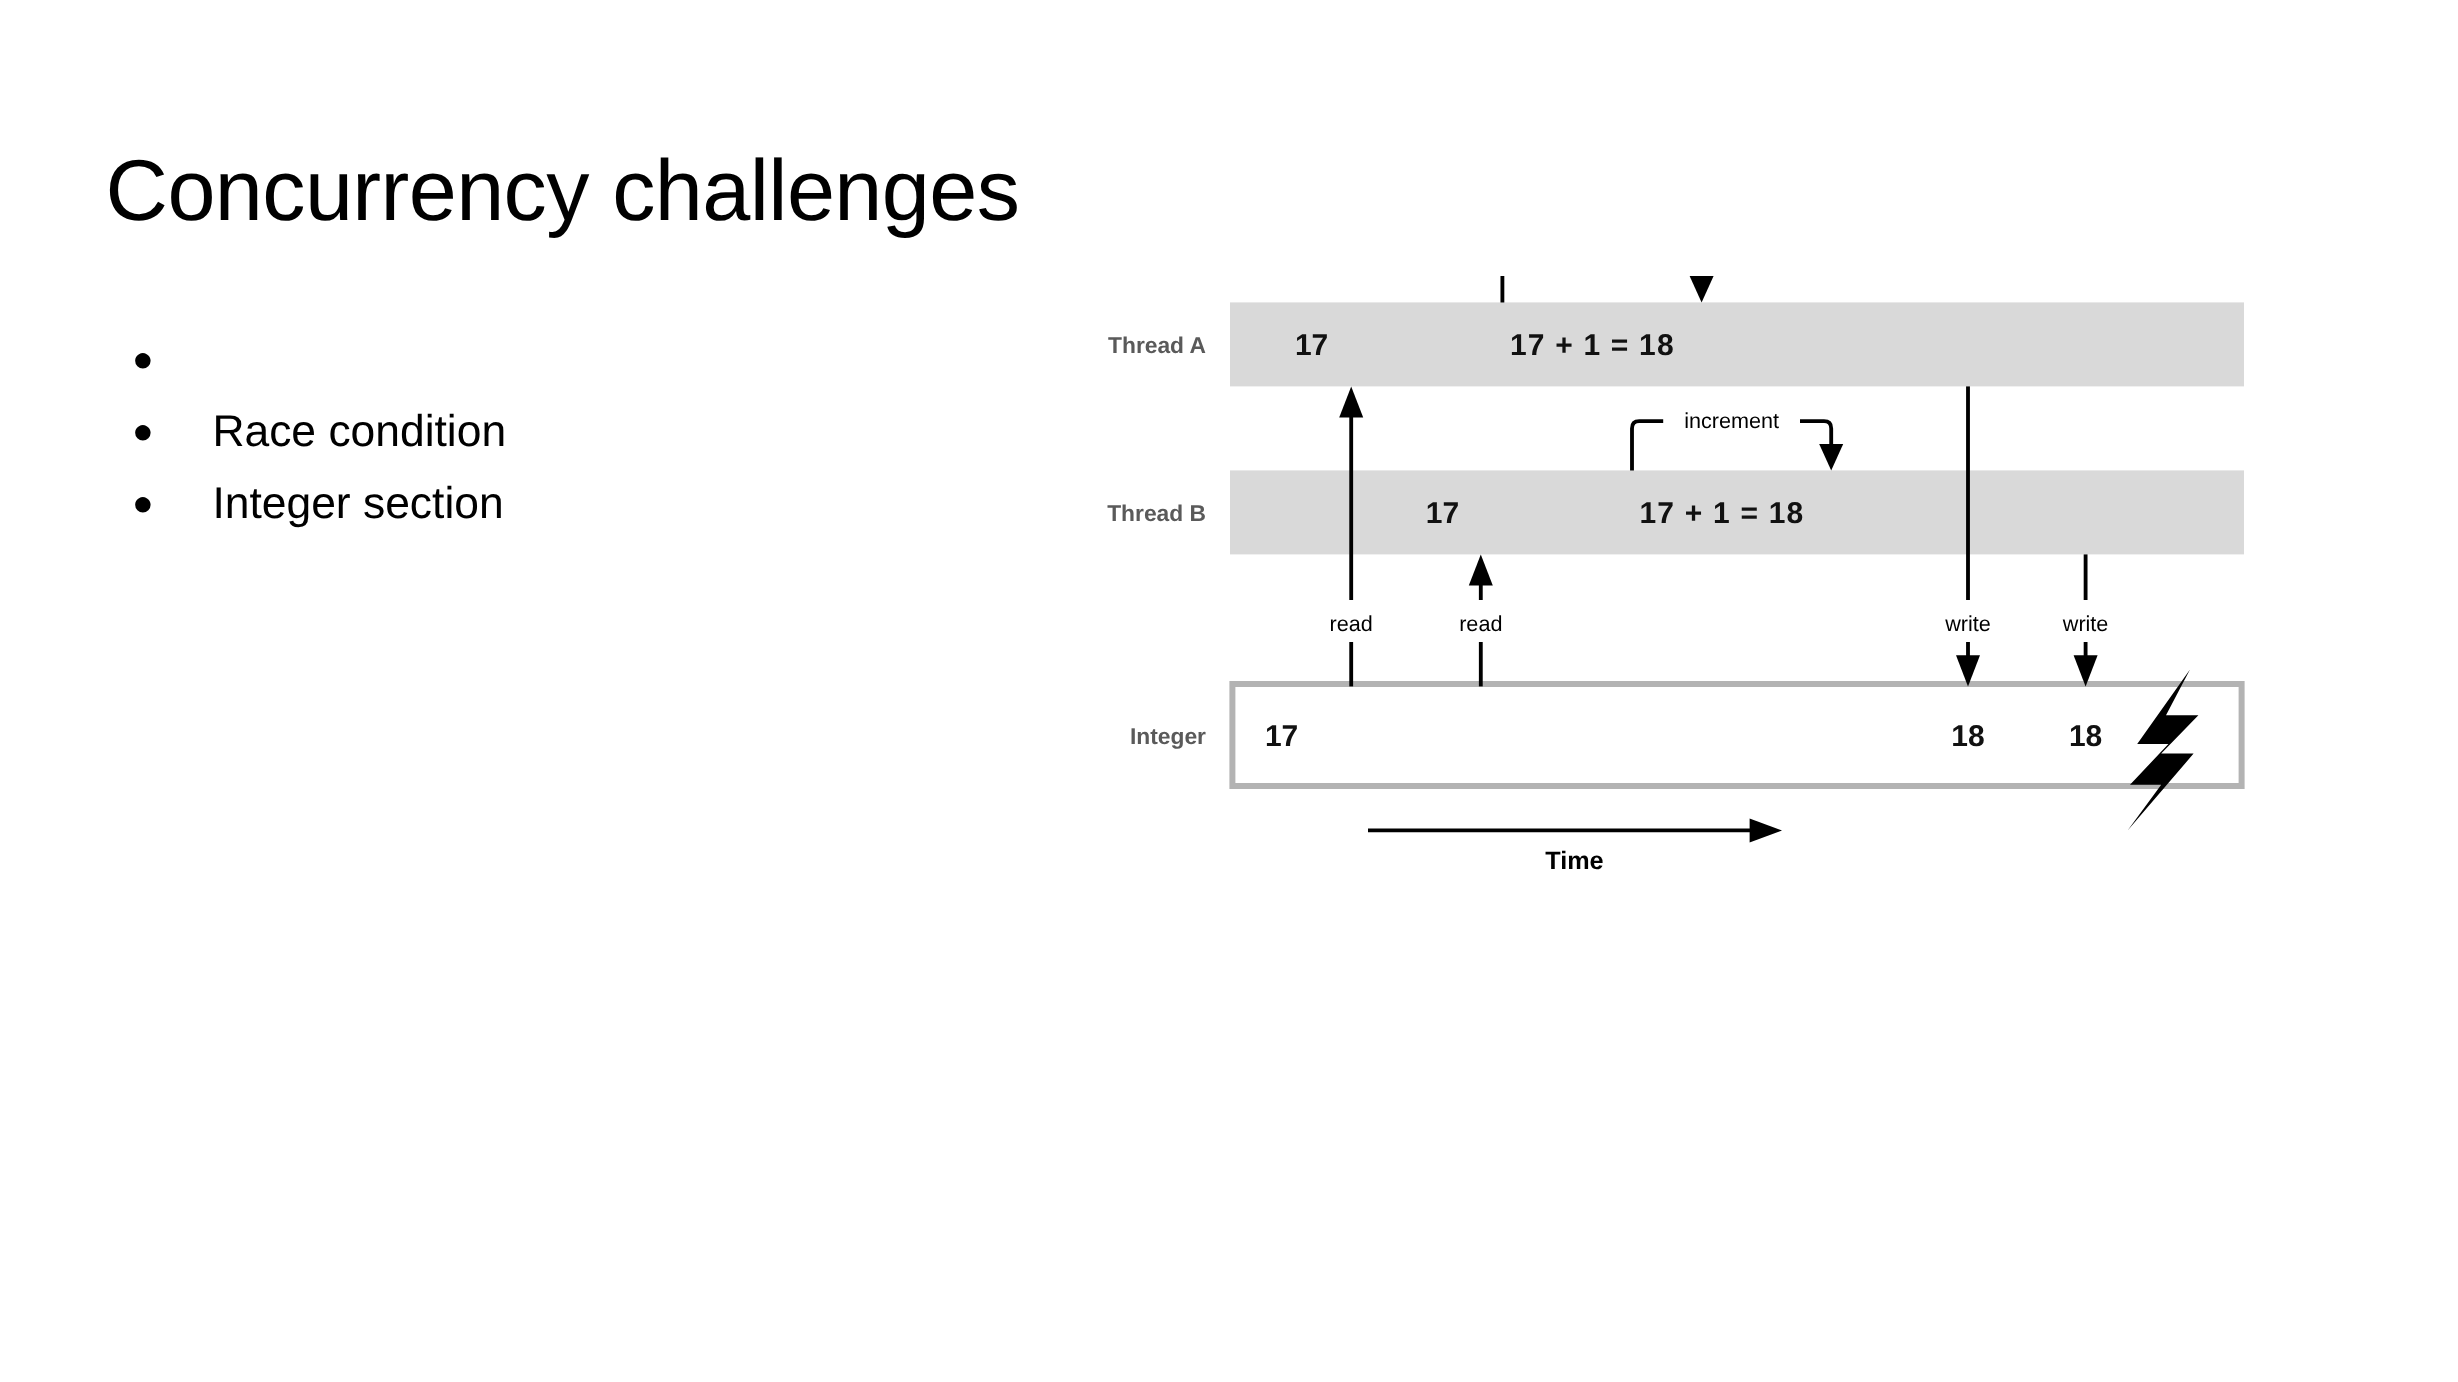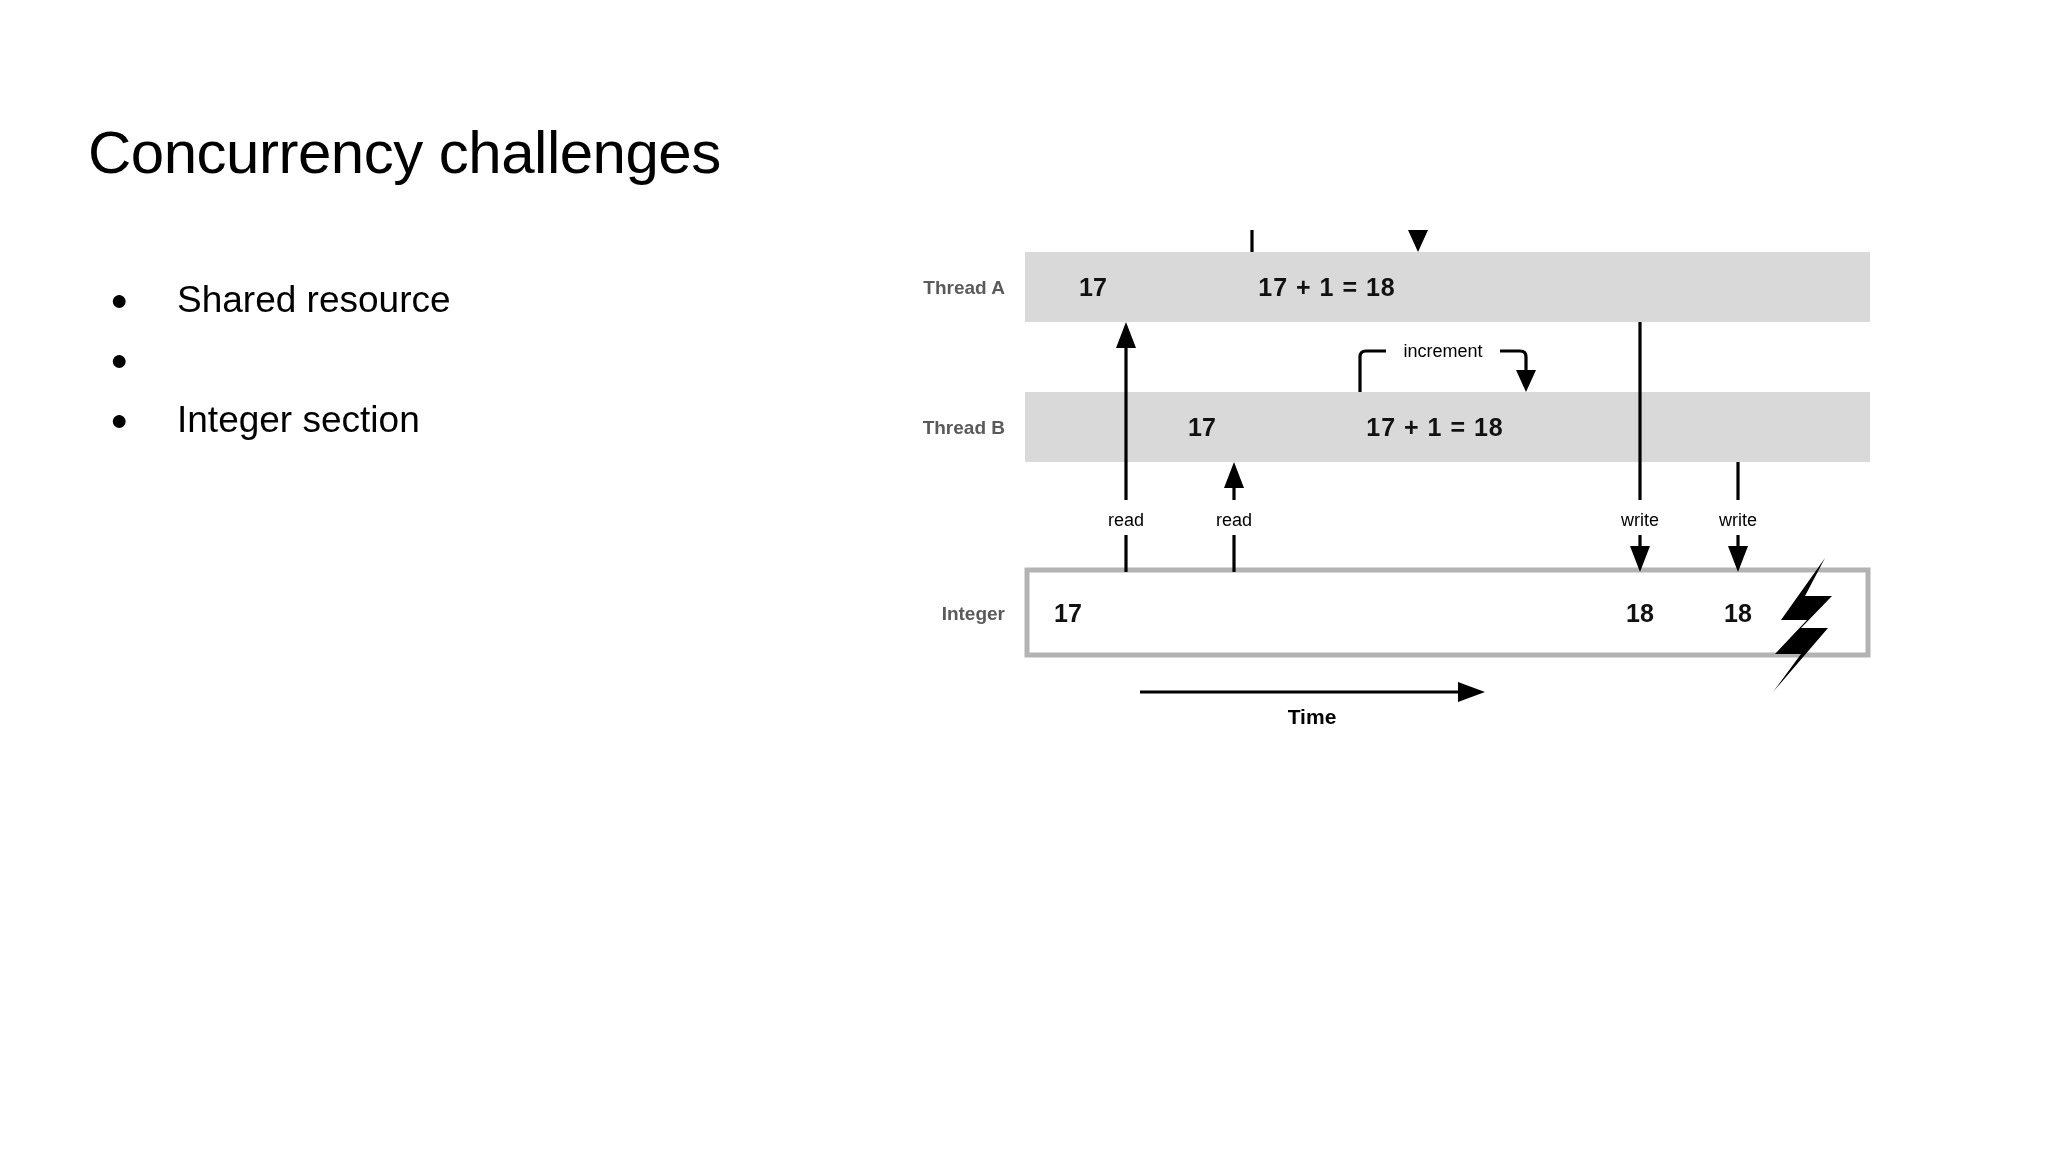--- a/index.html
+++ b/index.html
@@ -14,21 +14,21 @@
     overflow: hidden;
     font-family: "Liberation Sans", sans-serif;
     color: #000000;
   }
 
   
   .slide-title {
     position: absolute;
     left: 88px;
     top: 120px;
-    font-size: 60px;
+    font-size: 72px;
     font-weight: 400;
     line-height: 1.1;
     letter-spacing: -0.5px;
     color: #000000;
     white-space: nowrap;
   }
 
   
   .bullet-list {
     position: absolute;
@@ -106,25 +106,25 @@
 </style>
 </head>
 <body>
 
 <div class="slide-title">Concurrency challenges</div>
 
 <div class="bullet-list">
 
   <div class="bullet-item">
     <span class="bullet-marker">●</span>
-    <span class="bullet-text">Shared resource</span>
   </div>
 
   <div class="bullet-item">
     <span class="bullet-marker">●</span>
+    <span class="bullet-text">Race condition</span>
   </div>
 
   <div class="bullet-item">
     <span class="bullet-marker">●</span>
     <span class="bullet-text">Integer section</span>
   </div>
 
 </div>
 
 <div class="diagram">

